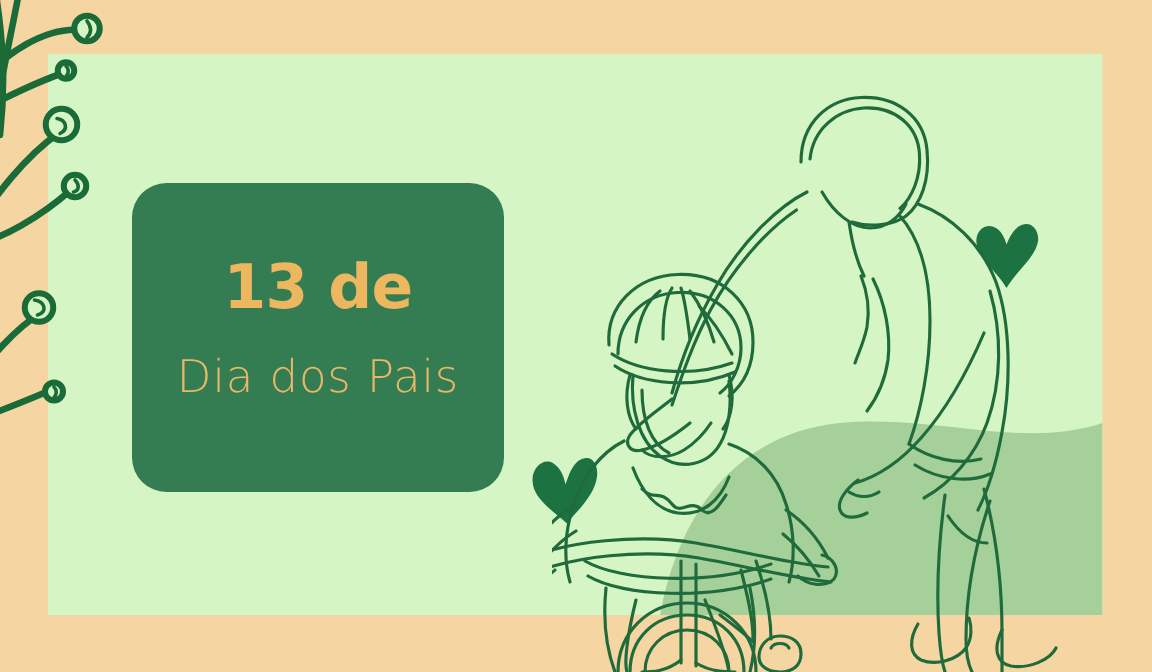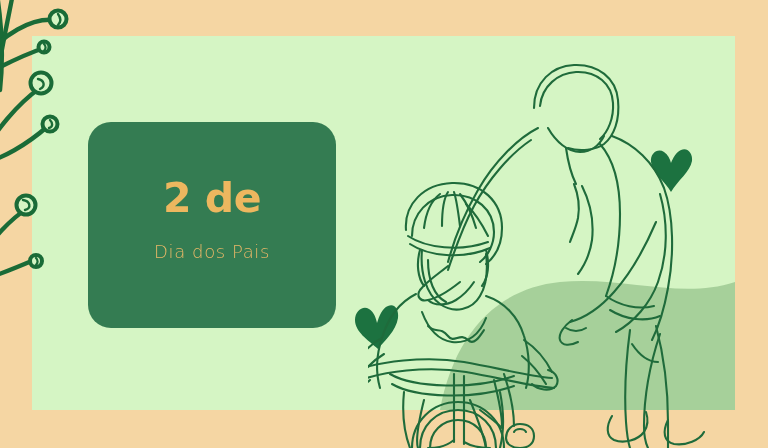--- a/index.html
+++ b/index.html
@@ -38,21 +38,21 @@
     letter-spacing:-0.5px;
     text-align:center;
     margin:0;
     white-space:nowrap;
   }
   .card .big.l2{margin-top:2px;}
   .card .sub{
     color:#E8B767;
     font-family:"DejaVu Sans", sans-serif;
     font-weight:300;
-    font-size:18px;
+    font-size:30px;
     letter-spacing:0.6px;
     text-align:center;
     margin:22px 0 0 0;
     white-space:nowrap;
   }
   
   .art{position:absolute;pointer-events:none;}
   #vine{left:-12px;top:-6px;width:110px;height:300px;}
   #figures{left:368px;top:44px;width:400px;height:404px;}
   #heartA{left:648px;top:145px;width:46px;height:48px;}
@@ -71,21 +71,21 @@
         <rect x="32" y="36" width="703" height="374"></rect>
       </clipPath>
     </defs>
     <g clip-path="url(#panelClip)">
       <path d="M440,410 C455,330 500,288 560,282 C625,276 680,300 735,282 L735,410 Z" fill="#7FB178" opacity="0.55"></path>
     </g>
     <path d="M735,410 L735,282 C690,298 640,280 600,288 L600,410 Z" fill="#B7C07E" opacity="0.0"></path>
   </svg>
 
   <div class="card">
-    <div class="big">2 de</div>
+    <div class="big">13 de</div>
     <div class="sub">Dia dos Pais</div>
   </div>
 
   <svg class="art" id="vine" viewBox="0 0 110 300" fill="none" stroke="#1A6B37" stroke-width="4.4" stroke-linecap="round" stroke-linejoin="round">
 
     <path d="M8,-6 C14,30 16,60 12,96"></path>
     <path d="M26,-6 C20,26 14,52 10,78"></path>
 
     <path d="M-4,66 C14,40 44,24 66,26"></path>
 

